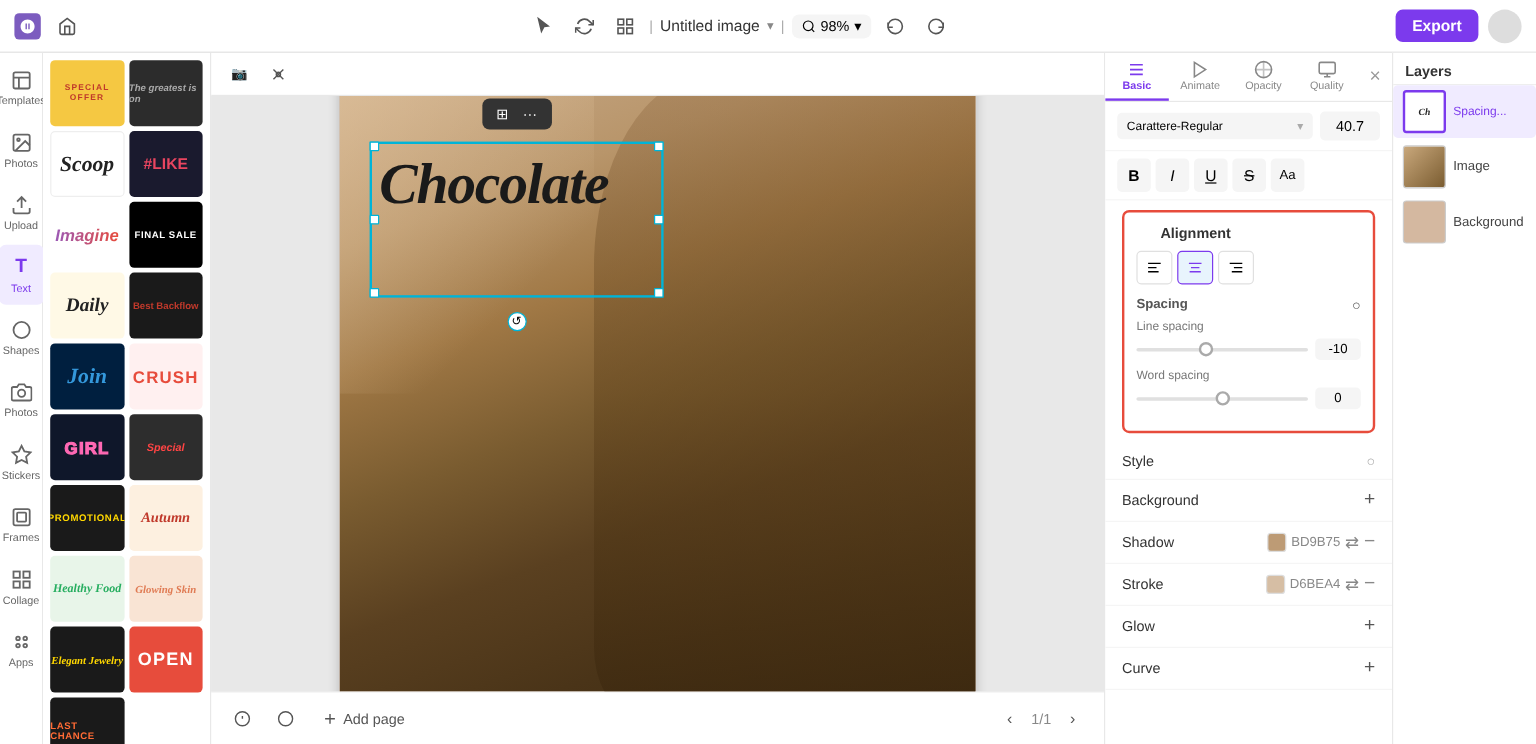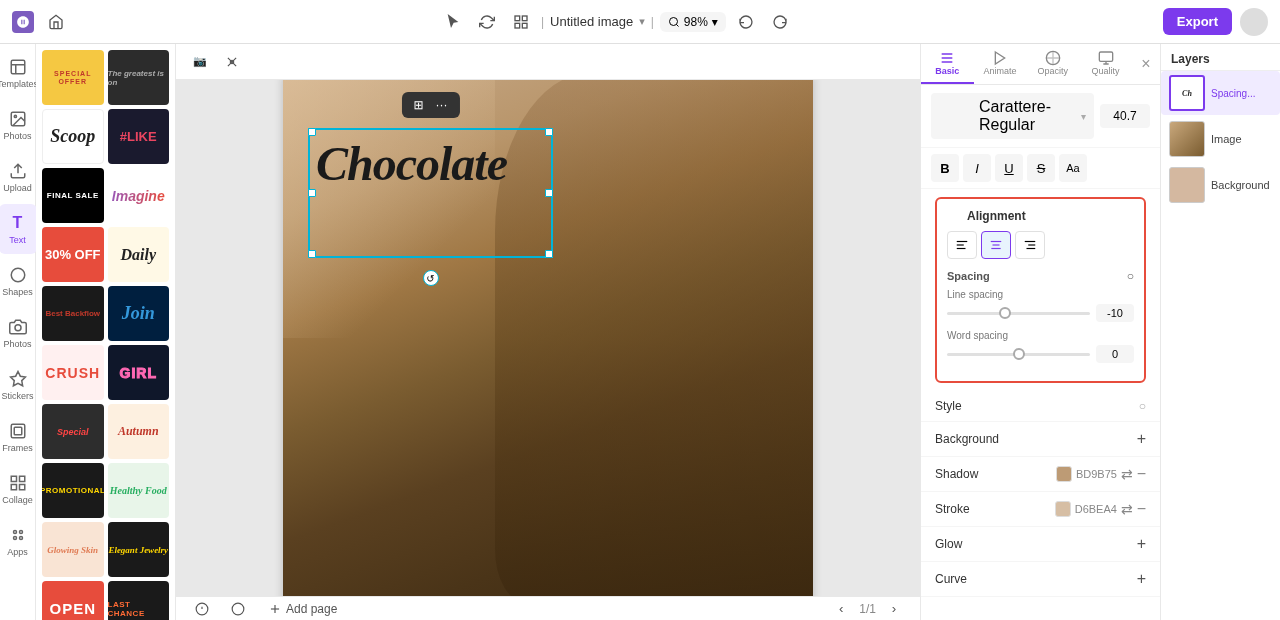--- a/index.html
+++ b/index.html
@@ -50,21 +50,21 @@
     .handle.tr { top: 0; right: 0; }
     .handle.bl { bottom: 0; left: 0; }
     .handle.br { bottom: 0; right: 0; }
     .handle.ml { left: 0; top: 50%; transform: translateY(-50%); }
     .handle.mr { right: 0; top: 50%; transform: translateY(-50%); }
     .chocolate-text { font-family: 'Georgia', serif; font-size: 56px; color: #1a1a1a; letter-spacing: -2px; font-style: italic; font-weight: 900; line-height: 1; position: relative; z-index: 1; padding: 10px 8px; }
     .text-toolbar-popup { position: absolute; top: -36px; left: 50%; transform: translateX(-50%); background: #333; border-radius: 6px; display: flex; align-items: center; gap: 4px; padding: 4px 8px; }
     .text-toolbar-popup button { background: none; border: none; color: white; cursor: pointer; font-size: 12px; padding: 2px 4px; border-radius: 3px; }
     .rotate-handle { position: absolute; bottom: -25px; left: 50%; transform: translateX(-50%); width: 16px; height: 16px; background: white; border: 1px solid #00b4d8; border-radius: 50%; cursor: rotate; display: flex; align-items: center; justify-content: center; font-size: 10px; }
 
-    .canvas-bottom { height: 24px; background: #fff; border-top: 1px solid #e8e8e8; display: flex; align-items: center; padding: 0 12px; gap: 8px; }
+    .canvas-bottom { height: 44px; background: #fff; border-top: 1px solid #e8e8e8; display: flex; align-items: center; padding: 0 12px; gap: 8px; }
     .add-page-btn { display: flex; align-items: center; gap: 4px; font-size: 12px; color: #555; cursor: pointer; border: none; background: none; padding: 4px 8px; border-radius: 4px; }
     .page-indicator { margin-left: auto; font-size: 12px; color: #888; display: flex; align-items: center; gap: 4px; }
     .font-selector { flex: 1; background: #f5f5f5; border: none; border-radius: 4px; padding: 5px 8px; font-size: 12px; cursor: pointer; text-align: left; display: flex; align-items: center; justify-content: space-between; }
     .font-size-input { width: 50px; background: #f5f5f5; border: none; border-radius: 4px; padding: 5px 6px; font-size: 12px; text-align: center; }
     .format-btn { width: 28px; height: 28px; border: none; background: #f5f5f5; border-radius: 4px; cursor: pointer; display: flex; align-items: center; justify-content: center; font-size: 13px; }
 
     .alignment-section { border: 2px solid #e74c3c; border-radius: 6px; margin: 8px 14px; padding: 10px; }
     .align-label { font-size: 12px; font-weight: 600; color: #333; margin-bottom: 8px; margin-left: 20px; }
     .align-row { display: flex; gap: 4px; margin-bottom: 10px; }
     .align-btn { width: 30px; height: 28px; border: 1px solid #e0e0e0; background: white; border-radius: 4px; cursor: pointer; display: flex; align-items: center; justify-content: center; }
@@ -255,30 +255,27 @@
         <span style="font-size:8px;color:#aaa;font-style:italic;">The greatest is on</span>
       </div>
 
       <div class="template-item" style="background:#ffffff;border:1px solid #eee;">
         <span style="font-family:Georgia,serif;font-size:18px;font-style:italic;color:#222;font-weight:bold;">Scoop</span>
       </div>
       <div class="template-item" style="background:#1a1a2e;">
         <span style="font-size:13px;font-weight:800;color:#e94560;">#LIKE</span>
       </div>
 
+      <div class="template-item" style="background:#fff;">
+        <span style="font-size:14px;font-style:italic;background:linear-gradient(90deg,#9b59b6,#e74c3c);-webkit-background-clip:text;-webkit-text-fill-color:transparent;font-weight:600;">Imagine</span>
+      </div>
       <div class="template-item" style="background:#000;flex-direction:column;">
         <span style="font-size:8px;font-weight:900;color:#fff;text-transform:uppercase;letter-spacing:0.5px;">FINAL SALE</span>
       </div>
-      <div class="template-item" style="background:#fff;">
-        <span style="font-size:14px;font-style:italic;background:linear-gradient(90deg,#9b59b6,#e74c3c);-webkit-background-clip:text;-webkit-text-fill-color:transparent;font-weight:600;">Imagine</span>
-      </div>
-
-      <div class="template-item" style="background:#e74c3c;">
-        <span style="font-size:13px;font-weight:900;color:#fff;">30% OFF</span>
-      </div>
+
       <div class="template-item" style="background:#fff9e6;">
         <span style="font-family:Georgia,serif;font-size:16px;color:#222;font-style:italic;">Daily</span>
       </div>
 
       <div class="template-item" style="background:#1a1a1a;">
         <span style="font-size:8px;color:#c0392b;font-weight:700;text-align:center;">Best Backflow</span>
       </div>
       <div class="template-item" style="background:#001f3f;">
         <span style="font-family:Georgia,serif;font-size:18px;font-style:italic;color:#3498db;font-weight:bold;">Join</span>
       </div>
@@ -286,26 +283,26 @@
       <div class="template-item" style="background:#fff0f0;">
         <span style="font-size:14px;font-weight:900;color:#e74c3c;letter-spacing:1px;">CRUSH</span>
       </div>
       <div class="template-item" style="background:#0f172a;">
         <span style="font-size:14px;font-weight:900;color:#ff69b4;letter-spacing:1px;-webkit-text-stroke:1px #ff69b4;">GIRL</span>
       </div>
 
       <div class="template-item" style="background:#2d2d2d;">
         <span style="font-size:9px;color:#ff4444;font-style:italic;font-weight:700;">Special</span>
       </div>
+      <div class="template-item" style="background:#1a1a1a;">
+        <span style="font-size:8px;color:#ffd700;font-weight:700;letter-spacing:0.5px;text-transform:uppercase;">PROMOTIONAL</span>
+      </div>
+
       <div class="template-item" style="background:#fdf0e0;">
         <span style="font-family:Georgia,serif;font-size:12px;color:#c0392b;font-style:italic;">Autumn</span>
-      </div>
-
-      <div class="template-item" style="background:#1a1a1a;">
-        <span style="font-size:8px;color:#ffd700;font-weight:700;letter-spacing:0.5px;text-transform:uppercase;">PROMOTIONAL</span>
       </div>
       <div class="template-item" style="background:#e8f5e9;">
         <span style="font-family:Georgia,serif;font-size:10px;color:#27ae60;font-style:italic;">Healthy Food</span>
       </div>
 
       <div class="template-item" style="background:#f9e4d4;">
         <span style="font-family:Georgia,serif;font-size:9px;color:#e07b54;font-style:italic;">Glowing Skin</span>
       </div>
       <div class="template-item" style="background:#1a1a1a;">
         <span style="font-family:Georgia,serif;font-size:9px;color:#ffd700;font-style:italic;">Elegant Jewelry</span>
@@ -416,21 +413,21 @@
               <rect x="2" y="3" width="20" height="14" rx="2"></rect>
               <path d="M8 21h8M12 17v4"></path>
             </svg>
           <span style="font-size:9px;color:#888;">Quality</span>
         </div>
         <button style="width:28px;background:none;border:none;cursor:pointer;color:#999;font-size:16px;padding:0;">×</button>
       </div>
 
       <div style="display:flex;align-items:center;gap:6px;padding:8px 10px;border-bottom:1px solid #f5f5f5;">
         <button class="font-selector" style="display:flex;align-items:center;justify-content:space-between;gap:4px;">
-          <span style="font-size:16px;margin-left:40px;">Carattere-Regular</span>
+          <span style="font-size:10px;">Carattere-Regular</span>
           <span style="font-size:10px;color:#aaa;">▾</span>
         </button>
         <input class="font-size-input" type="text" value="40.7" style="">
       </div>
 
       <div style="display:flex;align-items:center;gap:4px;padding:6px 10px;border-bottom:1px solid #f5f5f5;">
         <button class="format-btn" style="font-weight:bold;">B</button>
         <button class="format-btn" style="font-style:italic;">I</button>
         <button class="format-btn" style="text-decoration:underline;">U</button>
         <button class="format-btn" style="text-decoration:line-through;">S</button>

